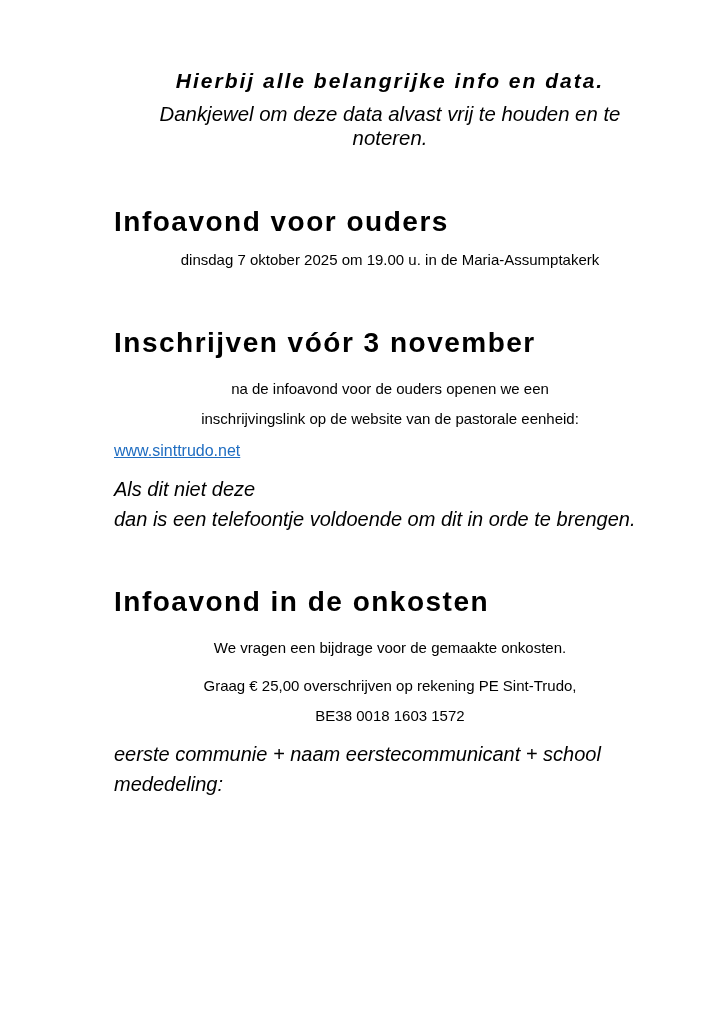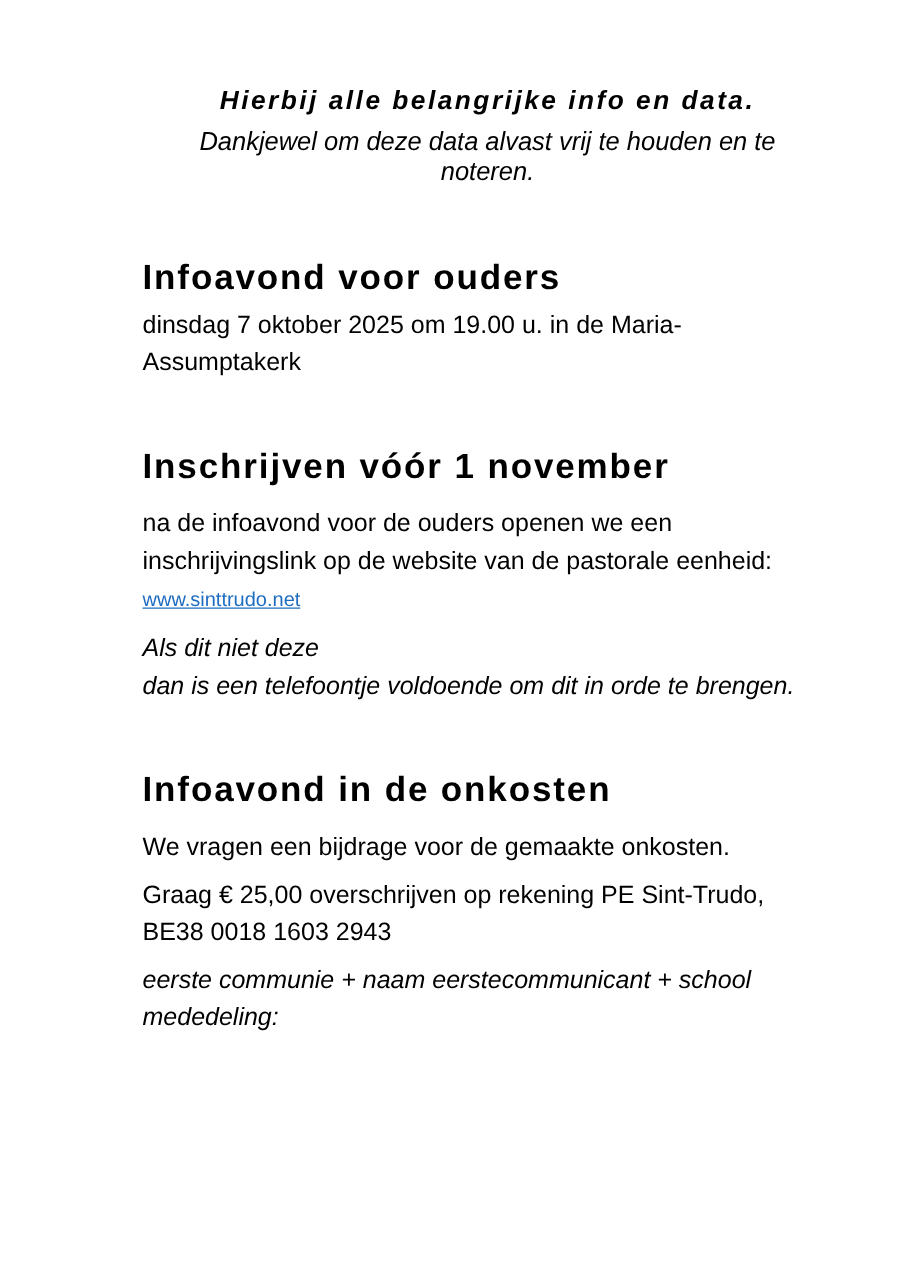--- a/index.html
+++ b/index.html
@@ -36,22 +36,23 @@
     transform-origin: center;
   }
   
   .section-heading {
     font-size: 28px;
     font-weight: bold;
     letter-spacing: 1.5px;
     line-height: 1.25;
   }
   .body-text {
-    font-size: 20px;
+    font-size: 15px;
     line-height: 30px;
+    text-align: center;
   }
   .italic-note {
     font-size: 20px;
     font-style: italic;
     line-height: 30px;
   }
   .sec-infoavond { margin-top: 54px; }
   .sec-infoavond .body-text { margin-top: 6px; }
   .sec-inschrijven { margin-top: 50px; }
   .sec-inschrijven .body-text { margin-top: 14px; }
@@ -77,40 +78,40 @@
     <div class="intro-line1">Hierbij alle belangrijke info en data.</div>
     <div class="intro-line2">Dankjewel om deze data alvast vrij te houden en te noteren.</div>
   </div>
 
   <div class="sec-infoavond">
     <div class="section-heading">Infoavond voor ouders</div>
     <div class="body-text">dinsdag 7 oktober 2025 om 19.00 u. in de Maria-Assumptakerk</div>
   </div>
 
   <div class="sec-inschrijven">
-    <div class="section-heading">Inschrijven vóór 1 november</div>
+    <div class="section-heading">Inschrijven vóór 3 november</div>
     <div class="body-text">
       <div>na de infoavond voor de ouders openen we een</div>
       <div>inschrijvingslink op de website van de pastorale eenheid:</div>
     </div>
     <div class="link-line">
       <a class="doc-link">www.sinttrudo.net</a>
     </div>
     <div class="italic-note">
       <div>Als dit niet deze</div>
       <div>dan is een telefoontje voldoende om dit in orde te brengen.</div>
     </div>
   </div>
 
   <div class="sec-deelname">
     <div class="section-heading">Infoavond in de onkosten</div>
     <div class="body-text">We vragen een bijdrage voor de gemaakte onkosten.</div>
     <div class="body-text pay-block">
       <div>Graag € 25,00 overschrijven op rekening PE Sint-Trudo,</div>
-      <div>BE38 0018 1603 2943</div>
+      <div>BE38 0018 1603 1572</div>
     </div>
     <div class="italic-note">
       <div>eerste communie + naam eerstecommunicant + school</div>
       <div>mededeling:</div>
     </div>
   </div>
 
 </div>
 
 </body></html>

